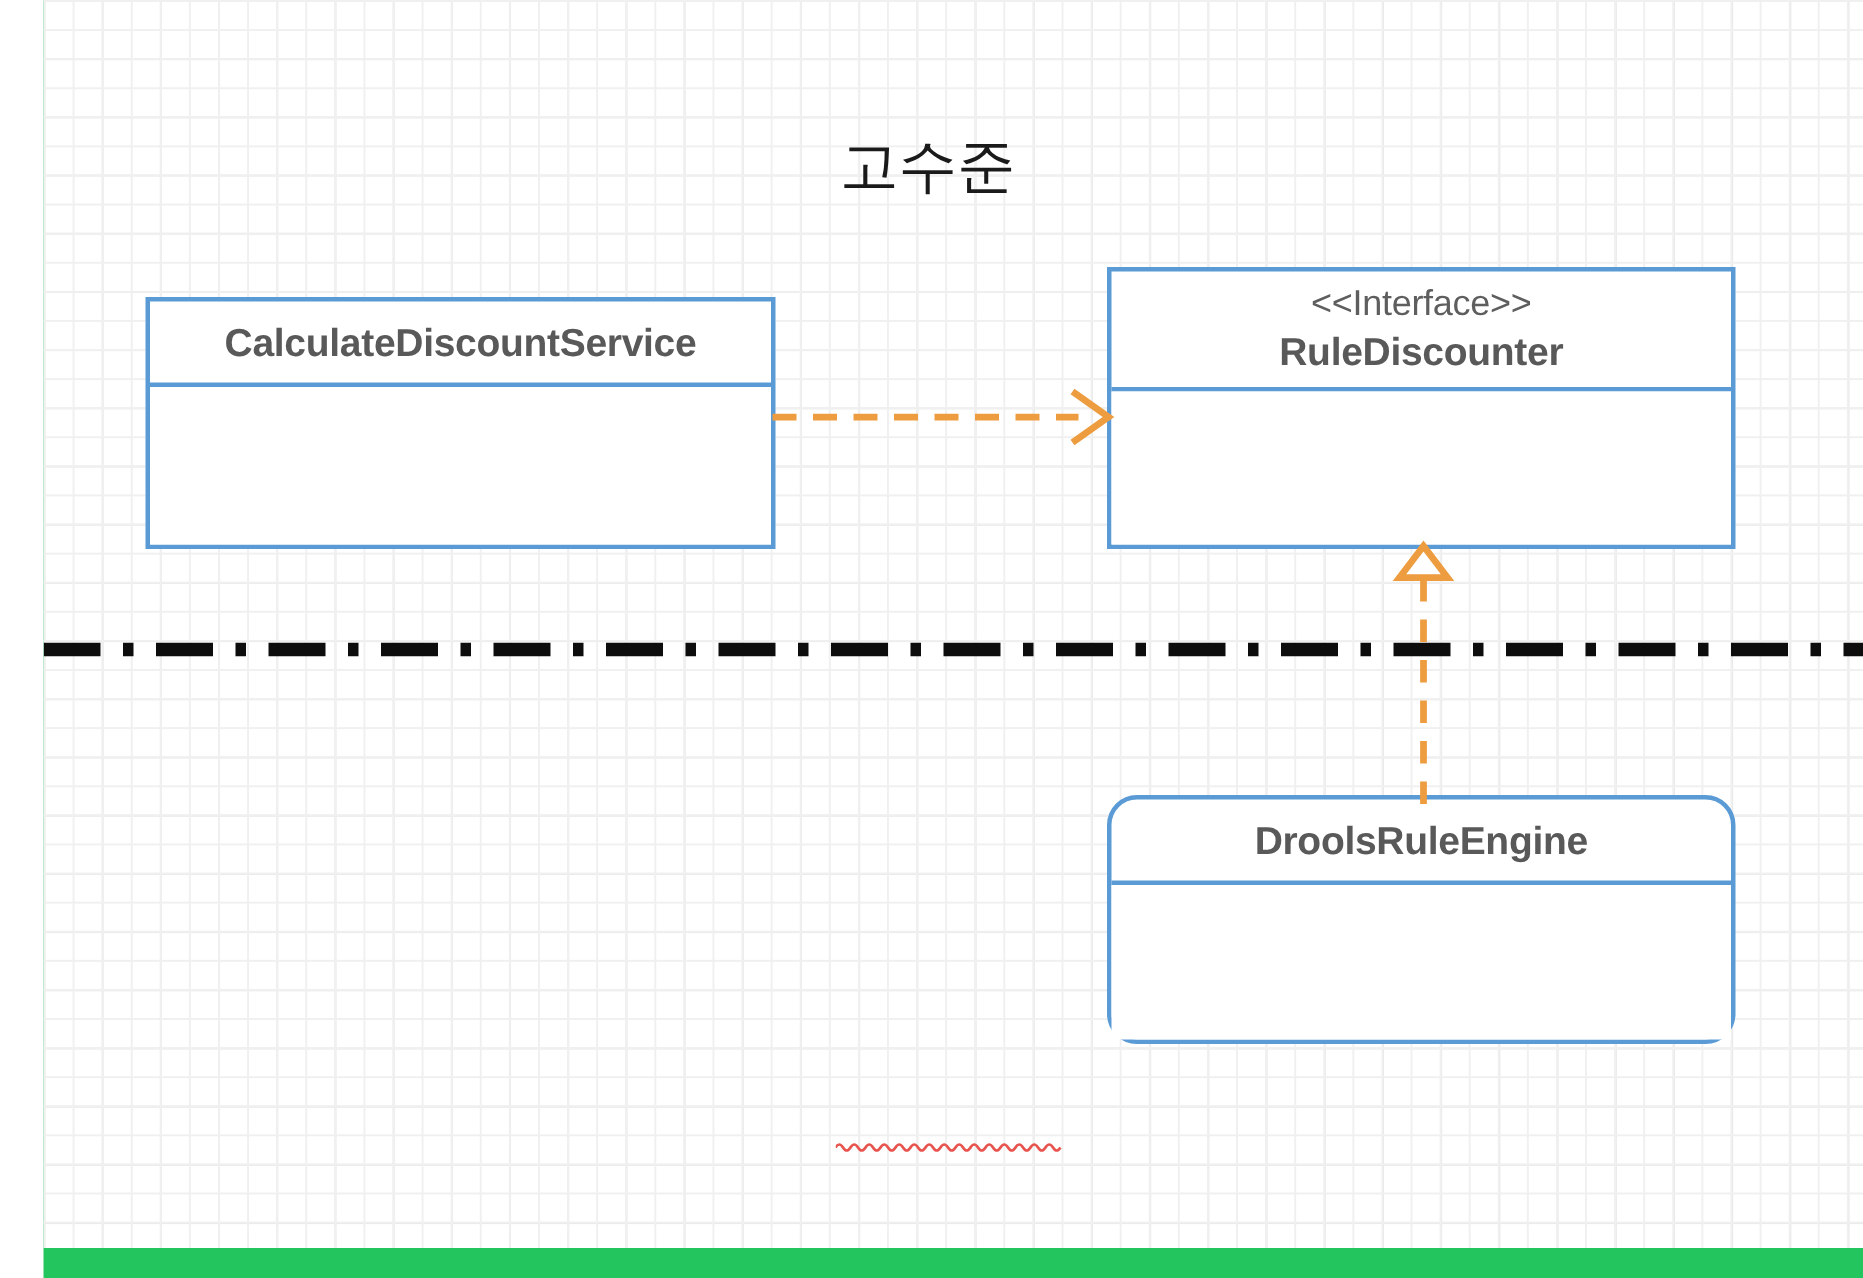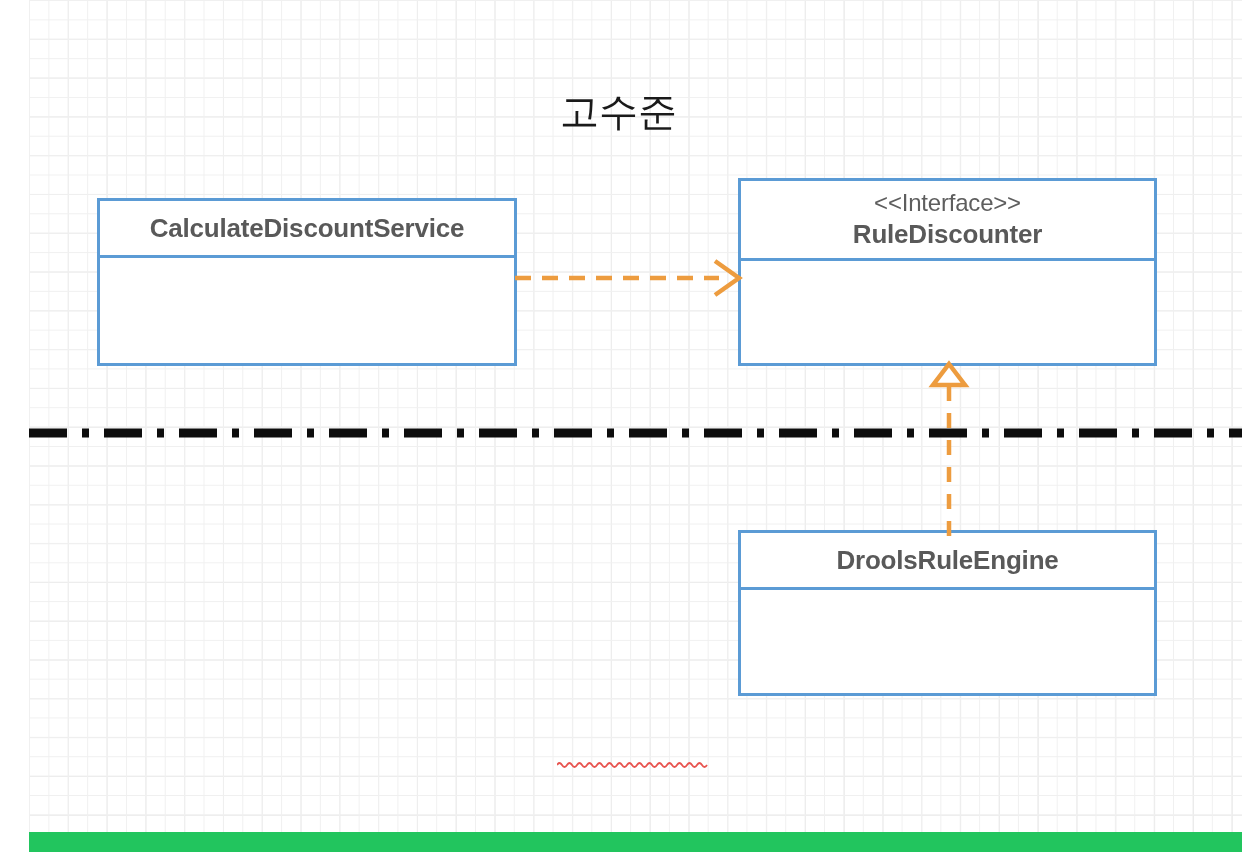--- a/index.html
+++ b/index.html
@@ -98,21 +98,21 @@
   }
 
   #box-service  { left: 68px;  top: 198px; width: 420px; height: 168px; }
   #box-service  .uml-header { height: 57px; }
   #box-service  .uml-body   { height: 105px; }
 
   #box-interface { left: 709px; top: 178px; width: 419px; height: 188px; }
   #box-interface .uml-header { height: 80px; }
   #box-interface .uml-body   { height: 102px; }
 
-  #box-engine   { left: 709px; top: 530px; width: 419px; height: 166px; }
+  #box-engine   { left: 709px; top: 530px; width: 419px; height: 166px; border-radius: 20px; }
   #box-engine   .uml-header { height: 57px; }
   #box-engine   .uml-body   { height: 103px; }
 
   
   .connector {
     position: absolute;
     pointer-events: none;
   }
   #dependency-arrow { left: 484px; top: 258px; width: 232px; height: 42px; }
   #realization-arrow { left: 896px; top: 360px; width: 48px; height: 176px; }

